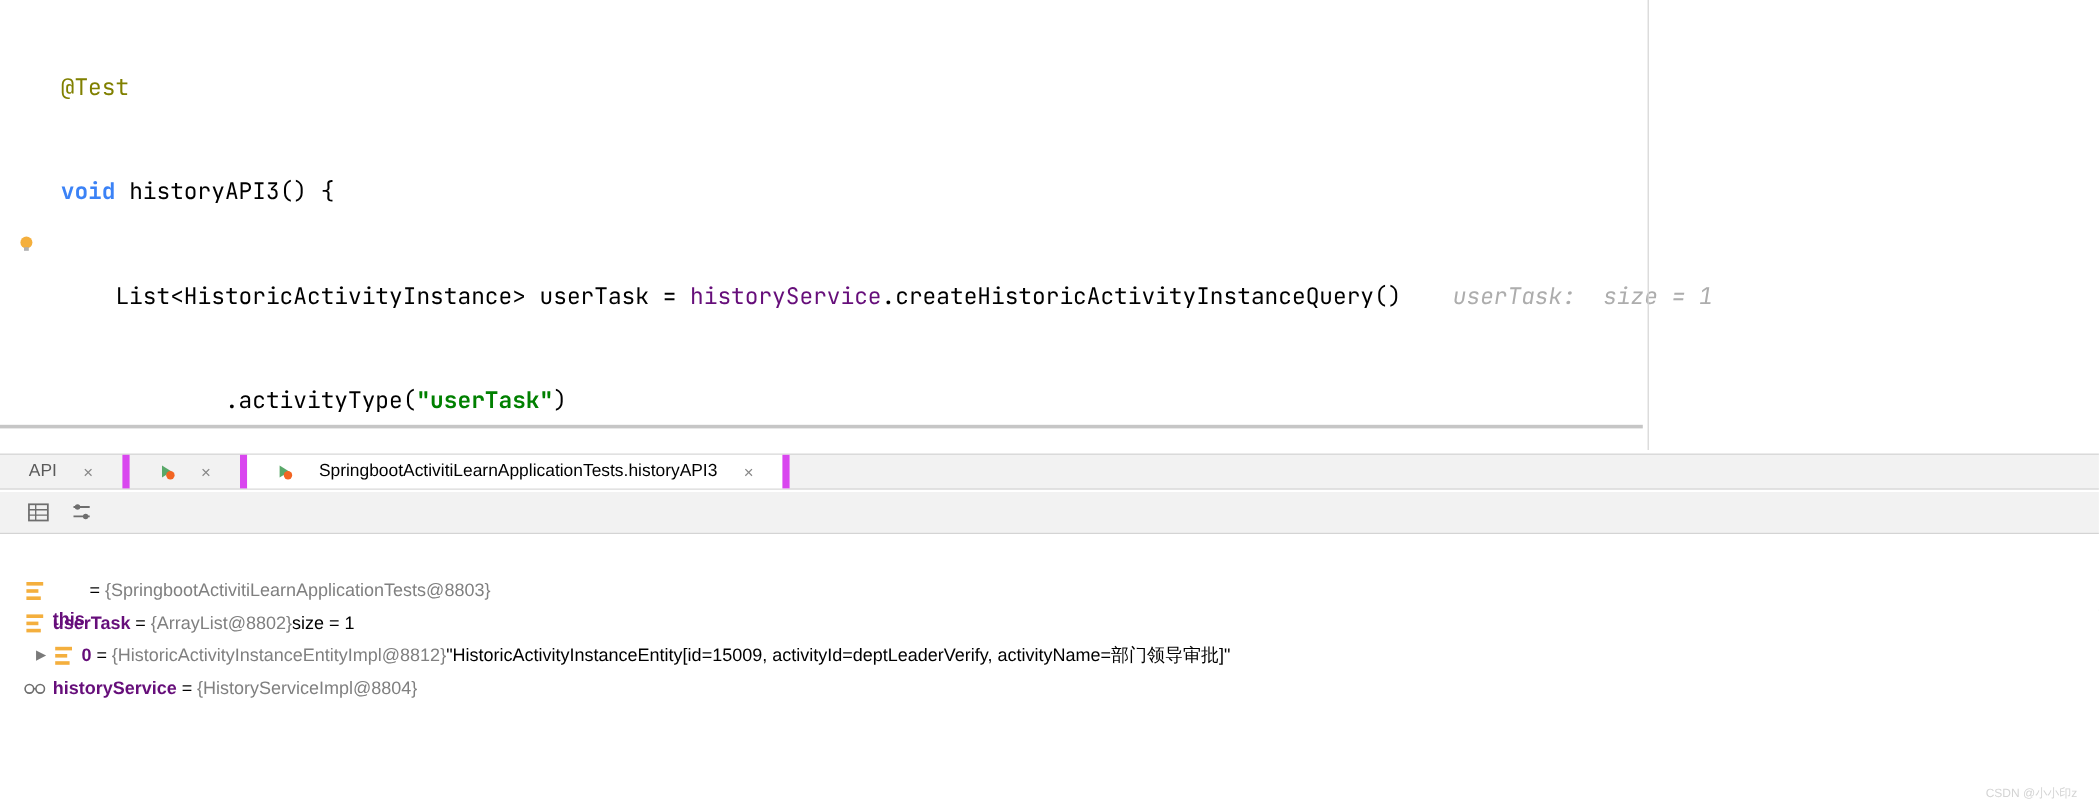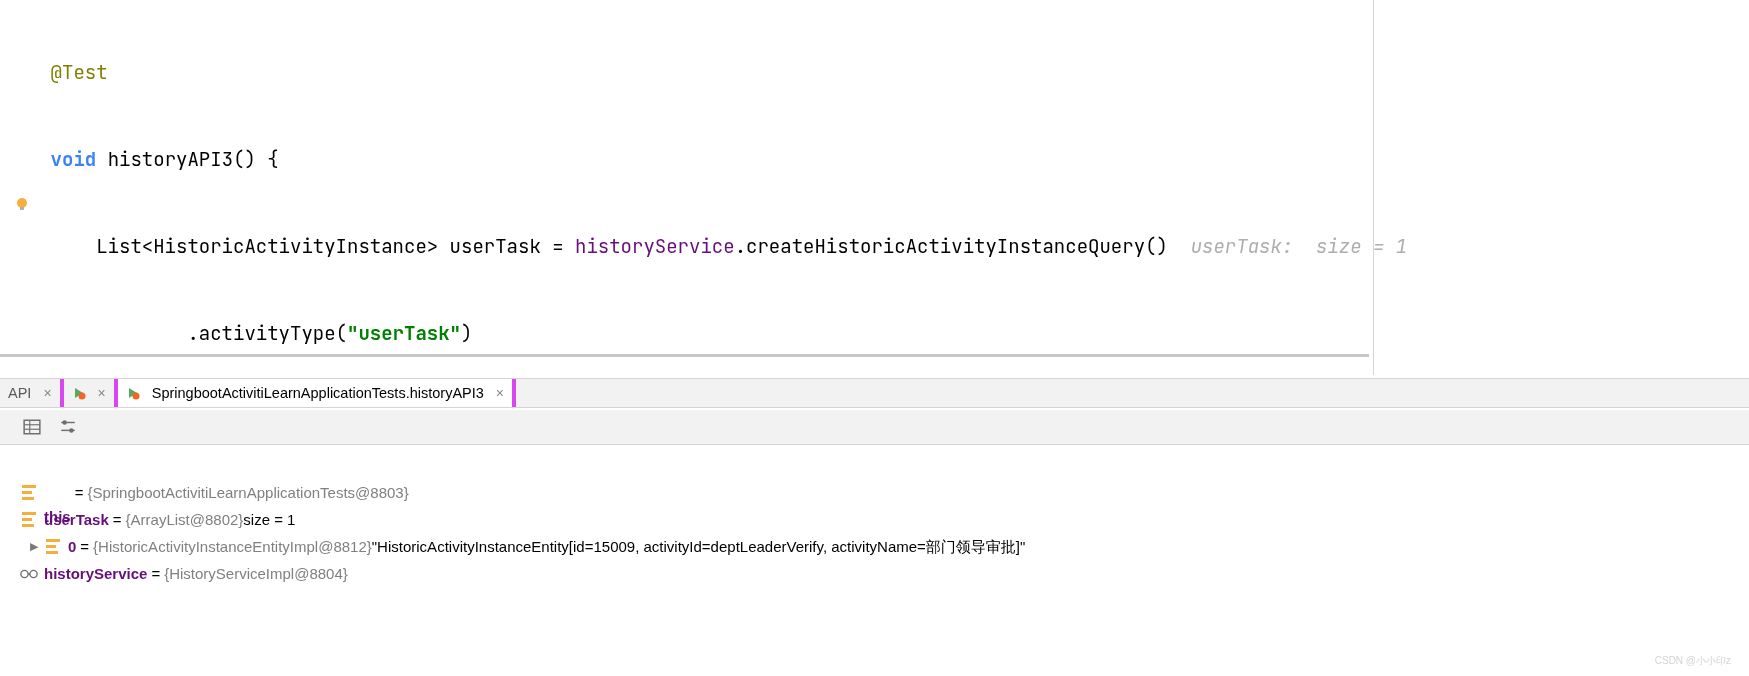--- a/index.html
+++ b/index.html
@@ -46,21 +46,21 @@
     }
     .code-line {
       height: 29px;
       padding-left: 0;
       position: relative;
     }
     .annotation { color: #808000; margin-top: 28px; }
     .kw { color: #3b82f6; font-weight: bold; }
     .fld { color: #660e7a; }
     .str { color: #008000; font-weight: bold; }
-    .hint { color: #adadad; font-style: italic; }
+    .hint { color: #adadad; font-style: italic; margin-left: 20px; }
     .method { color: #000000; }
     .end-border {
       position: absolute;
       top: 354px;
       left: 0;
       right: 380px;
       height: 3px;
       background: #c6c6c6;
     }
     .vsplit {
@@ -82,24 +82,24 @@
       border-bottom: 1px solid #d4d4d4;
       display: flex;
       align-items: center;
       font-size: 14.5px;
       font-family: -apple-system, BlinkMacSystemFont, "Segoe UI", Arial, sans-serif;
       color: #5a5a5a;
     }
     .tab {
       display: flex;
       align-items: center;
-      gap: 12px;
-      padding: 0 8px;
+      gap: 22px;
+      padding: 0 24px;
       height: 100%;
-      border-right: 4px solid #d946ef;
+      border-right: 6px solid #d946ef;
       cursor: pointer;
     }
     .tab.active {
       background: #ffffff;
       color: #000000;
     }
     .tab .close-x {
       color: #888;
       font-size: 14px;
     }

